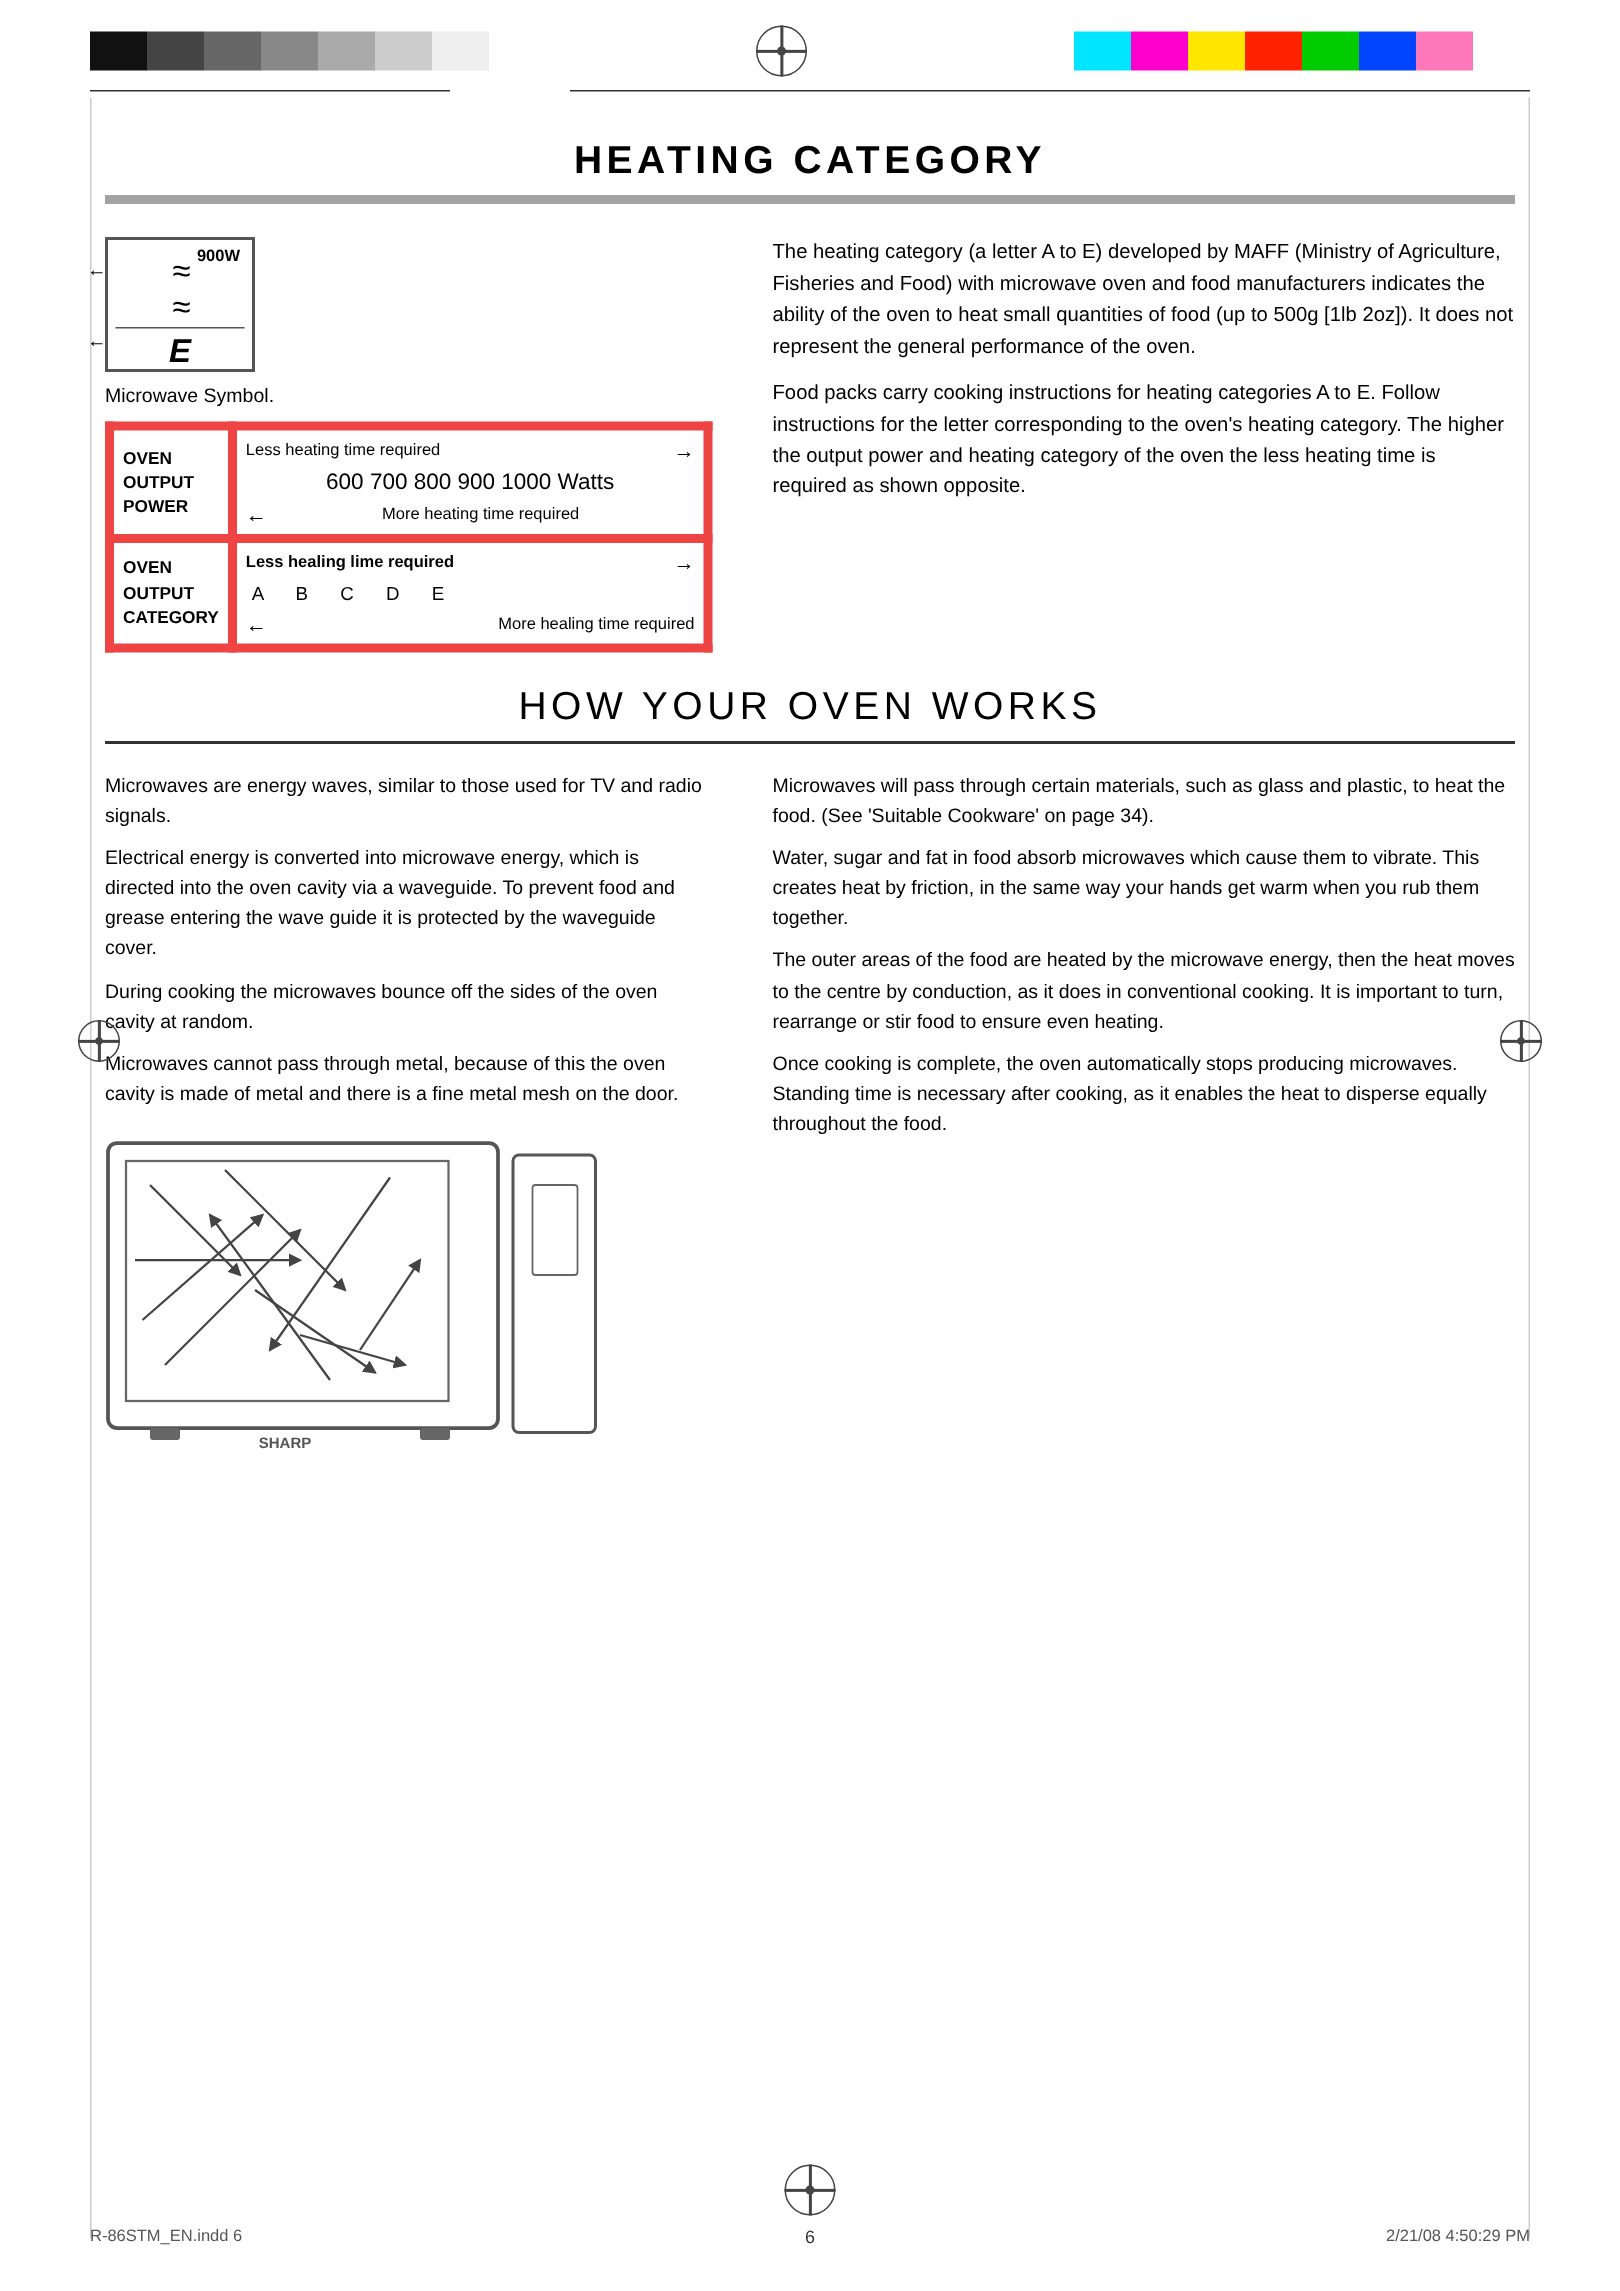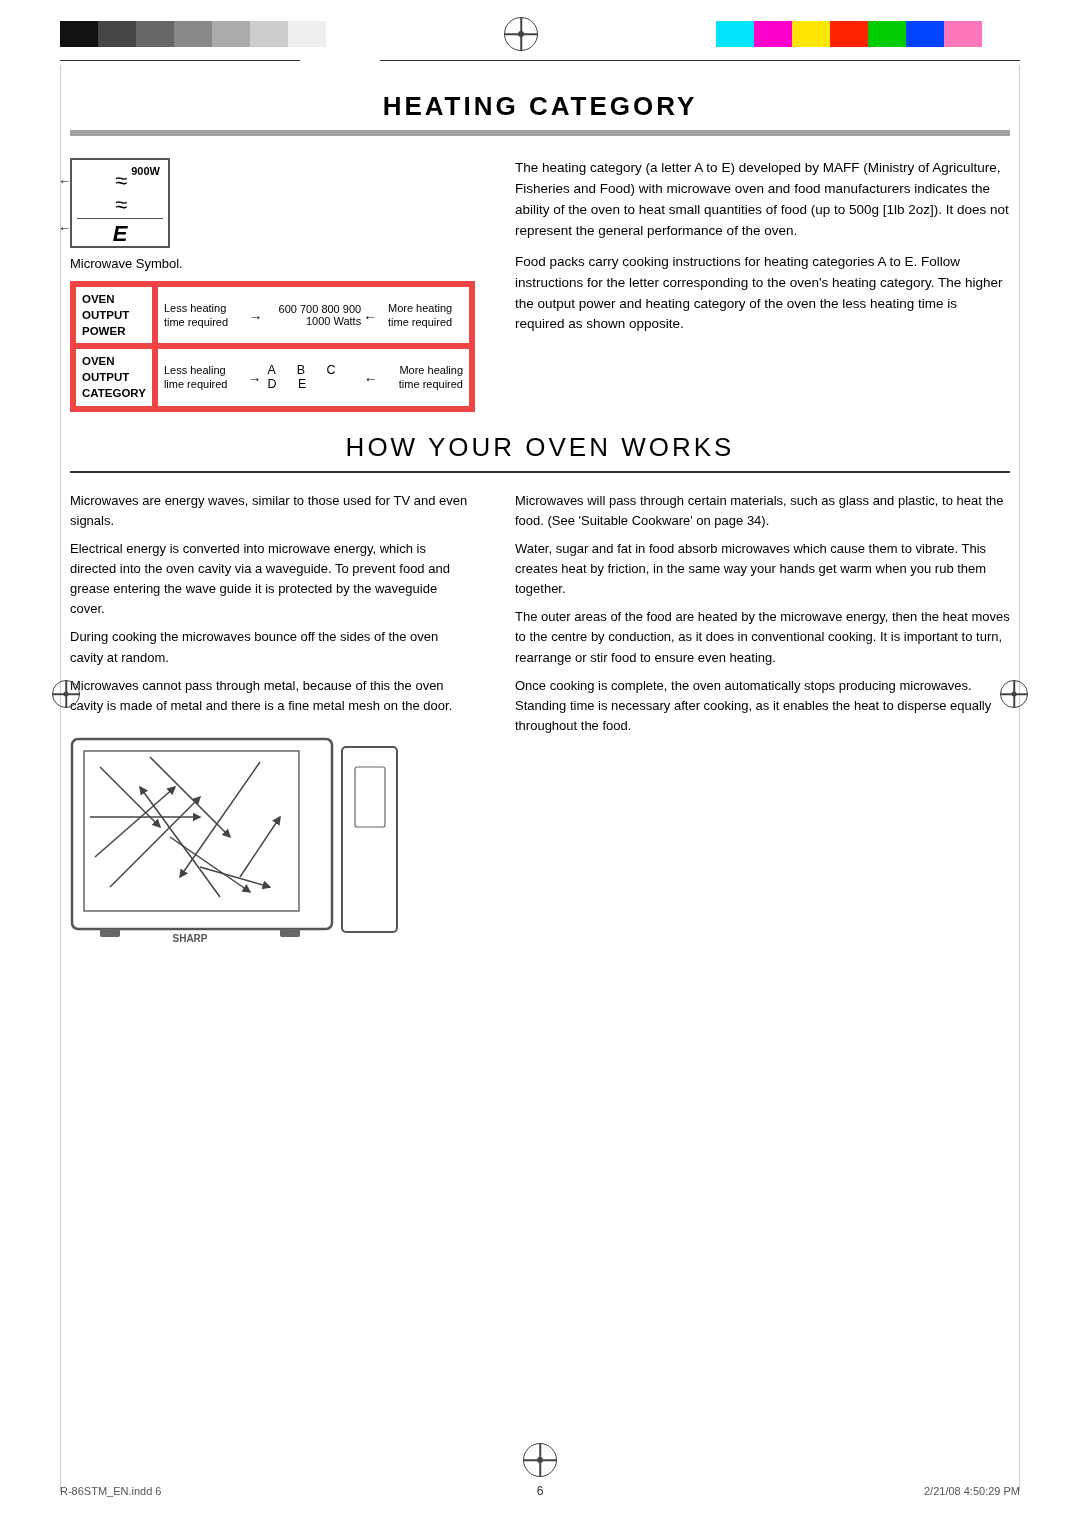--- a/index.html
+++ b/index.html
@@ -136,21 +136,21 @@
       vertical-align: middle;
     }
     .oven-table .label-cell {
       font-size: 11.5px;
       font-weight: bold;
       line-height: 1.4;
       width: 62px;
     }
     .arrow-container {
       display: flex;
-      flex-direction: row;
+      flex-direction: column;
       gap: 2px;
     }
     .arr-line {
       display: flex;
       align-items: center;
       font-size: 11px;
       line-height: 1.3;
     }
 
     
@@ -377,37 +377,37 @@
           <tr>
             <td class="label-cell" rowspan="1">
               OVEN<br>OUTPUT<br>POWER
             </td>
             <td>
               <div class="arrow-container">
                 <div class="arr-line">
                   <span style="font-size:11px; flex:1;">Less heating time required</span>
                   <span style="font-size:14px;">→</span>
                 </div>
-                <div style="text-align:right; font-size:11px; padding:2px 0;">600  700  800  900  1000 Watts</div>
+                <div style="text-align:center; font-size:15px; padding:2px 0;">600  700  800  900  1000 Watts</div>
                 <div class="arr-line">
                   <span style="font-size:14px;">←</span>
                   <span style="font-size:11px; flex:1; text-align:center;">More heating time required</span>
                 </div>
               </div>
             </td>
           </tr>
 
           <tr>
             <td class="label-cell">
               OVEN<br>OUTPUT<br>CATEGORY
             </td>
             <td>
               <div class="arrow-container">
                 <div class="arr-line">
-                  <span style="font-size:11px; flex:1;">Less healing lime required</span>
+                  <span style="font-size:11px; flex:1;font-weight:bold;">Less healing lime required</span>
                   <span style="font-size:14px;">→</span>
                 </div>
                 <div style="text-align:left; font-size:12.5px; padding:2px 0; letter-spacing:9px; padding-left:4px;">A    B    C    D    E</div>
                 <div class="arr-line">
                   <span style="font-size:14px;">←</span>
                   <span style="font-size:11px; flex:1; text-align:right;">More healing time required</span>
                 </div>
               </div>
             </td>
           </tr>
@@ -418,21 +418,21 @@
     <div class="col-right">
       <p style="margin-bottom:10px;">The heating category (a letter A to E) developed by MAFF (Ministry of Agriculture, Fisheries and Food) with microwave oven and food manufacturers indicates the ability of the oven to heat small quantities of food (up to 500g [1lb 2oz]). It does not represent the general performance of the oven.</p>
       <p>Food packs carry cooking instructions for heating categories A to E. Follow instructions for the letter corresponding to the oven's heating category. The higher the output power and heating category of the oven the less heating time is required as shown opposite.</p>
     </div>
   </div>
 
   <h2 class="section-title2">HOW YOUR OVEN WORKS</h2>
 
   <div class="two-col-works">
     <div class="works-left">
-      <p style="margin-bottom:8px;">Microwaves are energy waves, similar to those used for TV and even signals.</p>
+      <p style="margin-bottom:8px;">Microwaves are energy waves, similar to those used for TV and radio signals.</p>
       <p style="margin-bottom:8px;">Electrical energy is converted into microwave energy, which is directed into the oven cavity via a waveguide. To prevent food and grease entering the wave guide it is protected by the waveguide cover.</p>
       <p style="margin-bottom:8px;">During cooking the microwaves bounce off the sides of the oven cavity at random.</p>
       <p style="margin-bottom:8px;">Microwaves cannot pass through metal, because of this the oven cavity is made of metal and there is a fine metal mesh on the door.</p>
 
       <div class="oven-diagram">
         <svg viewBox="0 0 330 210" xmlns="http://www.w3.org/2000/svg">
 
           <rect x="2" y="2" width="260" height="190" rx="6" ry="6" fill="none" stroke="#555" stroke-width="2.5"></rect>
 
           <rect x="14" y="14" width="215" height="160" fill="none" stroke="#666" stroke-width="1.5"></rect>

